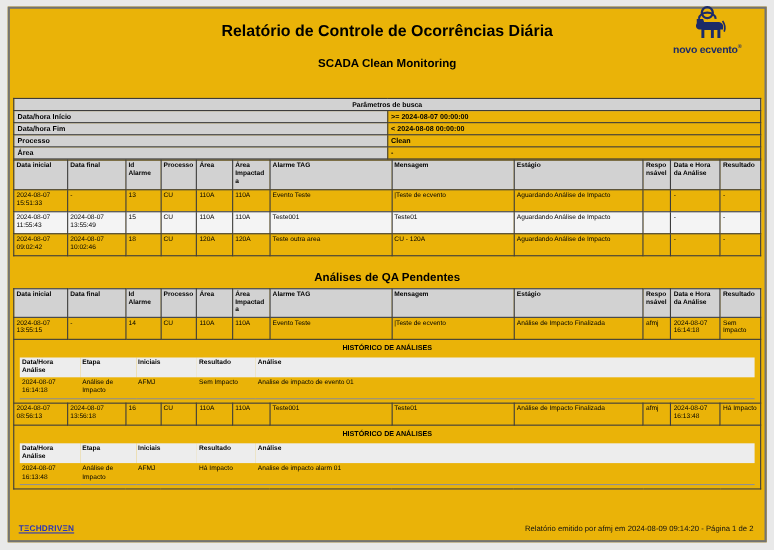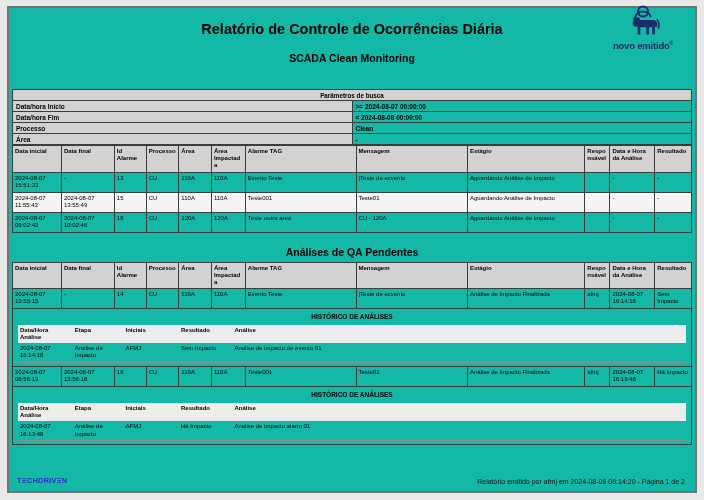--- a/index.html
+++ b/index.html
@@ -7,21 +7,21 @@
     width: 704px; height: 500px;
     background: #e9e9e9;
     font-family: "Liberation Sans", sans-serif;
     overflow: hidden;
     -webkit-font-smoothing: antialiased;
   }
   .page {
     position: relative;
     width: 686px; height: 483px;
     margin: 6px auto 0;
-    background: #14b8a6;
+    background: #eab308;
     border: 2px solid #737373;
     box-sizing: content-box;
   }
   .content { padding: 0 3px; }
 
   
   .report-header { position: relative; padding-top: 13px; }
   .report-title {
     margin: 0; text-align: center;
     font-size: 14.5px; font-weight: bold; color: #000;
@@ -96,40 +96,41 @@
   }
 
   
   .footer {
     position: absolute; left: 8px; right: 10px; bottom: 6px;
     display: flex; justify-content: space-between; align-items: flex-end;
   }
   .techdriven {
     color: #2a35b8; font-weight: bold; font-size: 7.5px;
     letter-spacing: 0.2px;
+    text-decoration: underline;
   }
   .footer-text { font-size: 7px; color: #111; }
 </style>
 </head>
 <body>
 
 <div class="page">
   <div class="content">
 
     <div class="report-header">
       <h1 class="report-title">Relatório de Controle de Ocorrências Diária</h1>
       <div class="report-subtitle">SCADA Clean Monitoring</div>
       <div class="nn-logo">
         <svg width="46" height="36" viewBox="0 0 48 36">
           <circle cx="24" cy="7" r="5.2" fill="none" stroke="#1c2b69" stroke-width="2.2"></circle>
           <path d="M16 13 C17 5 31 5 32 13" fill="none" stroke="#1c2b69" stroke-width="2"></path>
           <path d="M14 13 l6 0 l1 3 l13 0 c3 0 5 1.8 5 4 l0 3 l-2.6 0 l0 8 l-2.8 0 l0 -7.6 l-3.4 0 l0 7.6 l-2.8 0 l0 -7.6 l-6.2 0 l0 7.6 l-2.8 0 l0 -8 l-2.4 0 c-2.8 -1 -3.4 -3.8 -2 -6 z" fill="#1c2b69"></path>
           <path d="M38.5 15 q3.5 5 1.5 10" fill="none" stroke="#1c2b69" stroke-width="1.6"></path>
         </svg>
-        <div class="nn-logo-text"><span>novo emitido</span><sup>®</sup></div>
+        <div class="nn-logo-text"><span>novo ecvento</span><sup>®</sup></div>
       </div>
     </div>
 
     <table class="params">
       <thead>
         <tr>
           <th class="params-title" colspan="2">Parâmetros de busca</th>
         </tr>
       </thead>
       <tbody>

